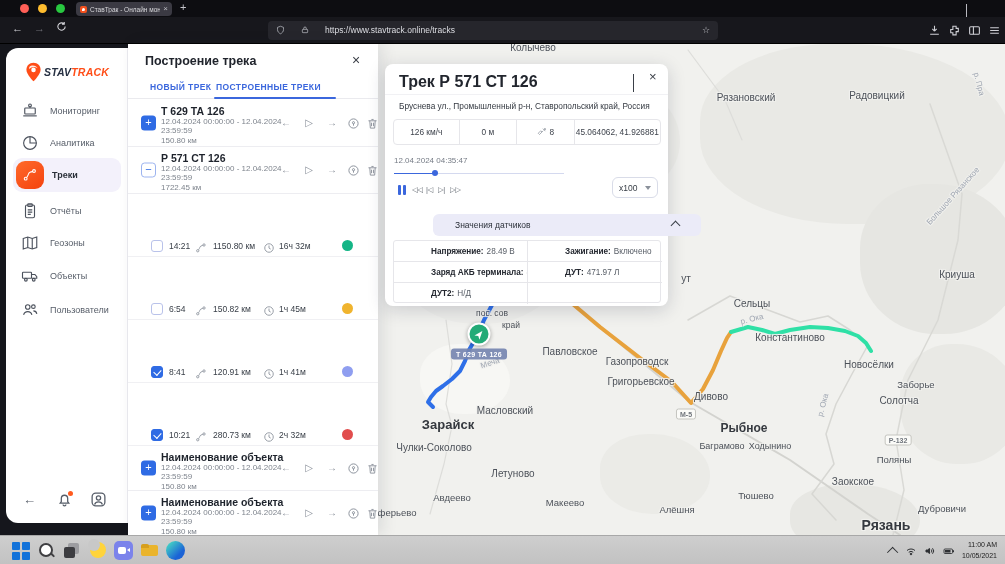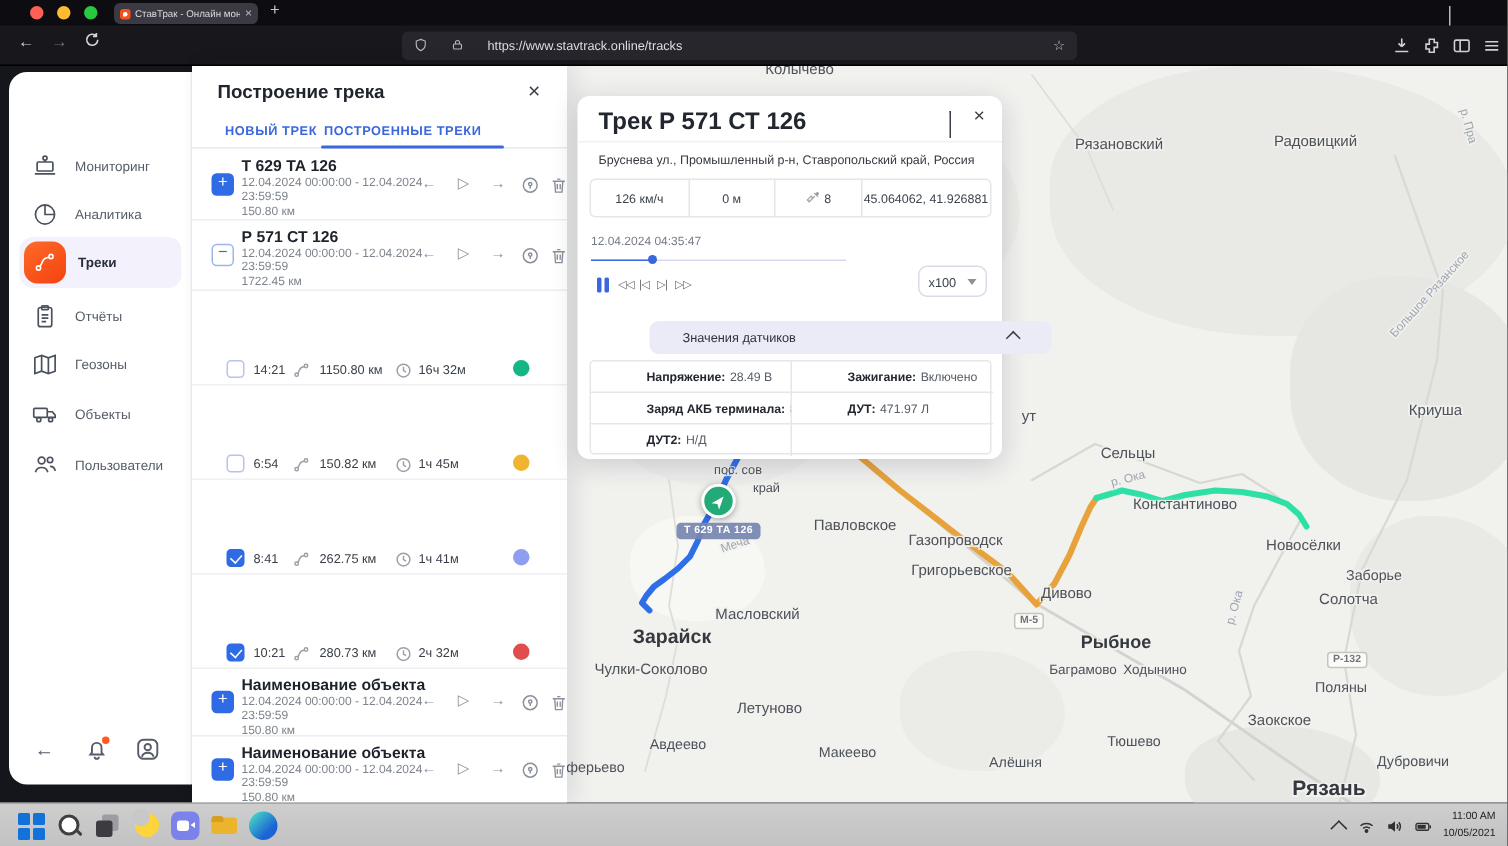--- a/index.html
+++ b/index.html
@@ -274,20 +274,28 @@
       <svg viewBox="0 0 24 24">
           <path d="M12 3 L18.5 20 L12 15.8 L5.5 20 Z" fill="#fff"></path>
         </svg>
     </div>
     <div class="vplate" style="left: 479px; top: 310px;">Т 629 ТА 126</div>
   </div>
 
   <div class="app-dark"></div>
 
   <div class="sidebar">
+    <div class="logo">
+      <svg viewBox="0 0 24 28">
+        <path d="M12 1C6 1 2 5.5 2 10.7 2 17.5 12 27 12 27s10-9.5 10-16.3C22 5.5 18 1 12 1z" fill="#ff4d17"></path>
+        <path d="M6 10c3-4 9-4 12-1-2-4-8-6-12-2z" fill="#fff" opacity=".9"></path>
+        <circle cx="12" cy="11" r="3.2" fill="#fff"></circle>
+      </svg>
+      <span class="logo-text"><span class="s1">STAV</span><span class="s2">TRACK</span></span>
+    </div>
     <div id="nav">
         <div class="nav-item" style="top: 63px;">
           <span class="nav-ic">
             <svg viewBox="0 0 24 24" fill="none" stroke="currentColor" stroke-width="1.5">
               <rect x="5" y="8" width="14" height="8" rx="1"></rect>
               <path d="M3 18.5h18"></path>
               <circle cx="12" cy="4.5" r="1.8"></circle>
               <path d="M12 6.3V8"></path>
             </svg>
           </span>
@@ -451,21 +459,21 @@
           <span class="seg-dot" style="background:#f0b42e"></span>
         </div>
         <div class="seg-row">
           <span class="cb on"></span>
           <span class="seg-t">8:41</span>
           <span class="seg-ic" style="left:67px"><svg viewBox="0 0 24 24" fill="none" stroke="currentColor" stroke-width="2">
               <circle cx="5.5" cy="17.5" r="2.3"></circle>
               <circle cx="18" cy="6" r="2.3"></circle>
               <path d="M7 15.5c3-3 1.5-5.5 5-7.5 2-1.1 3.3-1 4.5-1.2"></path>
             </svg></span>
-          <span class="seg-d" style="left:85px">262.75 км</span>
+          <span class="seg-d" style="left:85px">120.91 км</span>
           <span class="seg-ic" style="left:135px"><svg viewBox="0 0 24 24" fill="none" stroke="currentColor" stroke-width="2">
               <circle cx="12" cy="12" r="8.5"></circle>
               <path d="M12 7v5.2l3.4 2"></path>
             </svg></span>
           <span class="seg-d" style="left:151px">1ч 41м</span>
           <span class="seg-dot" style="background:#8f9ef0"></span>
         </div>
         <div class="seg-row">
           <span class="cb on"></span>
           <span class="seg-t">10:21</span>

